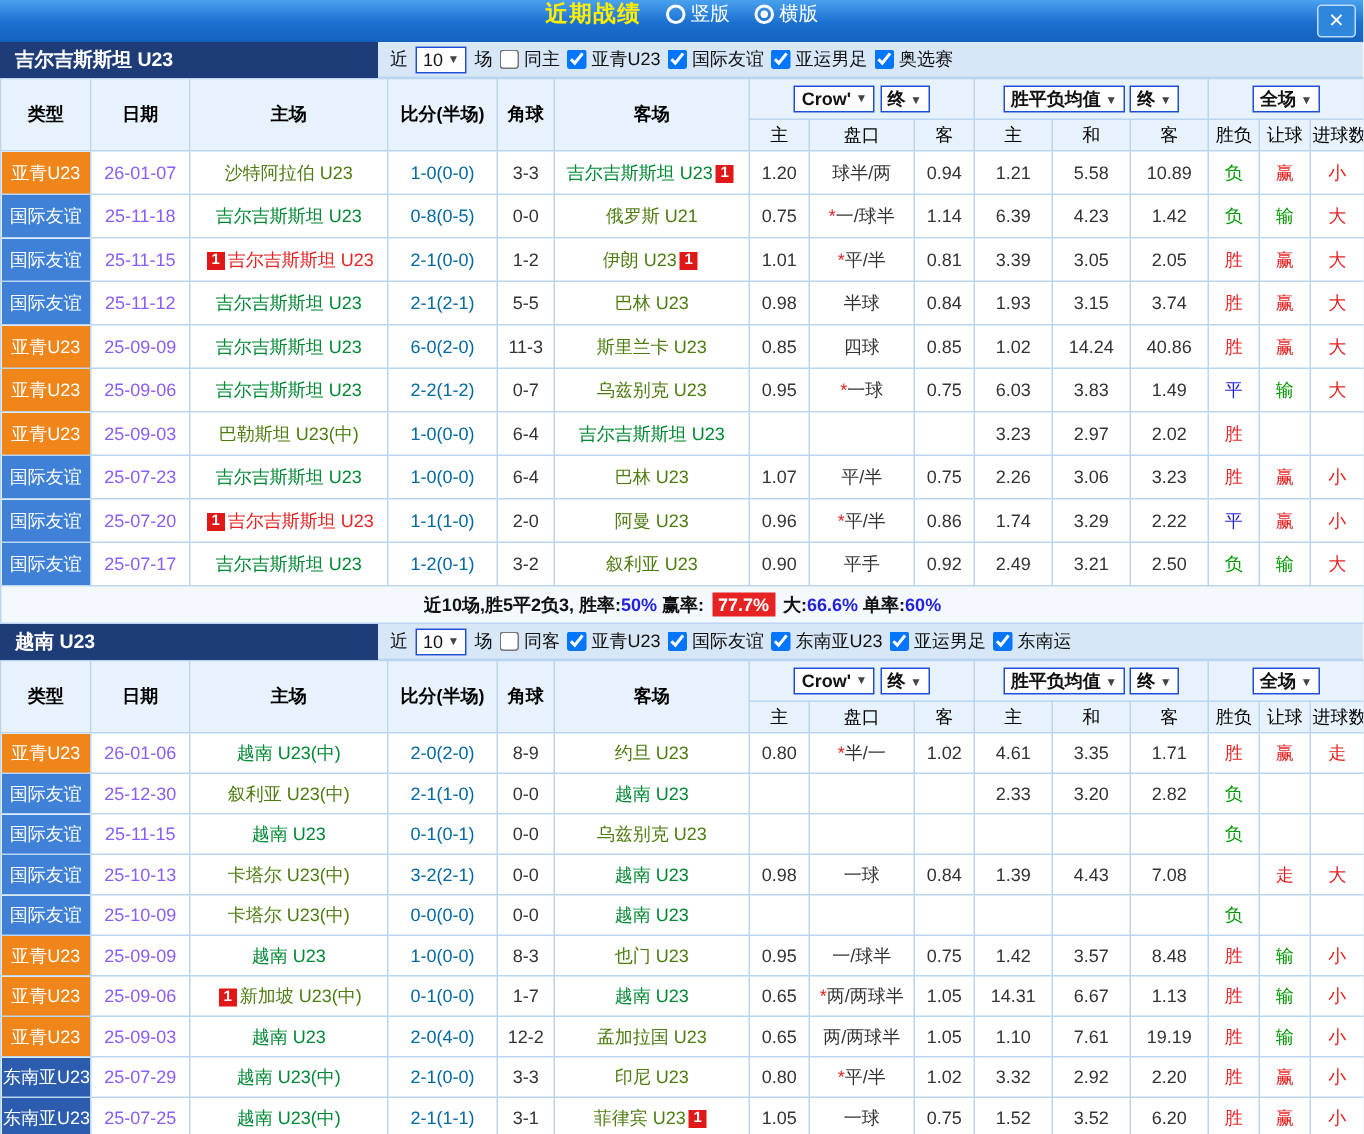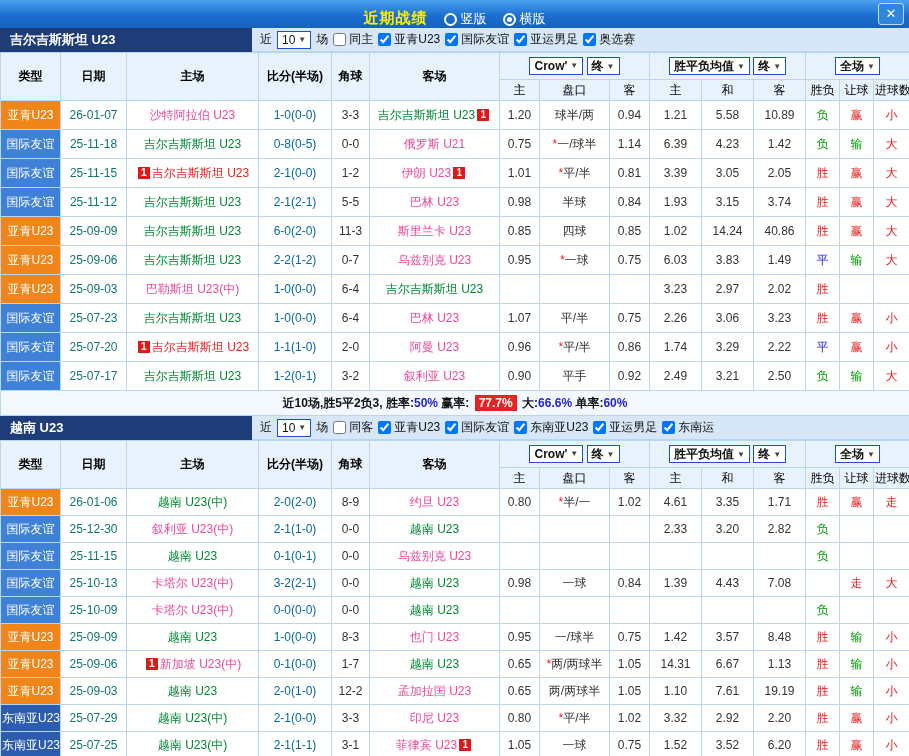--- a/index.html
+++ b/index.html
@@ -1,21 +1,21 @@
 <!DOCTYPE html>
 <html><head>
 <meta charset="utf-8">
 <style>
   *{margin:0;padding:0;box-sizing:border-box}
   html,body{width:909px;height:756px;overflow:hidden;background:#fff;
     font-family:"Liberation Sans","DejaVu Sans",sans-serif;font-size:12px;color:#222}
 
   
   .topbar{height:28px;background:linear-gradient(#4aa2ee 0%,#1b6fd0 55%,#1462bd 100%);
-    display:flex;align-items:flex-end;justify-content:center;gap:16px;position:relative}
+    display:flex;align-items:flex-start;justify-content:center;gap:16px;position:relative}
   .topbar-title{color:#ffee00;font-weight:bold;font-size:15px;letter-spacing:1px}
   .radio-opt{display:inline-flex;align-items:center;gap:4px;color:#fff;font-size:13px;cursor:pointer}
   .radio{width:13px;height:13px;border:2px solid #fff;border-radius:50%;display:inline-block;position:relative}
   .radio.checked::after{content:"";position:absolute;left:2px;top:2px;width:5px;height:5px;background:#fff;border-radius:50%}
   .close-btn{position:absolute;right:5px;top:3px;width:26px;height:22px;background:#2f86dd;
     border:1px solid #bcdcf8;border-radius:3px;color:#fff;font-size:13px;font-weight:bold;
     text-align:center;line-height:20px;cursor:pointer}
 
   
   .section-bar{height:24px;display:flex}
@@ -35,26 +35,26 @@
   table.grid{width:909px;border-collapse:collapse;table-layout:fixed}
   .grid th,.grid td{border:1px solid #b9d5ef;text-align:center;white-space:nowrap;overflow:hidden;font-size:12px;padding:0 1px}
   .grid thead th{background:#e8f2fc;color:#000}
   .hrow1 th{height:27px;font-weight:bold}
   .hrow2 th{height:21px;font-weight:normal}
   .t1 tbody td{height:29px}
   .t2 tbody td{height:27px}
   td.type-orange{background:#f08519;color:#fff}
   td.type-blue{background:#3f81d6;color:#fff}
   td.type-navy{background:#2b5cad;color:#fff}
-  td.date{color:#0f766e}
+  td.date{color:#8b5cf6}
   td.score{color:#0369a1}
   td.odds{color:#333}
   .t-green{color:#008833}
   .t-red{color:#e62222}
-  .t-black{color:#ec4899}
+  .t-black{color:#4d7c0f}
   .c-red{color:#e62222}
   .c-green{color:#009900}
   .c-blue{color:#2222dd}
   .star{color:#e62222}
   .badge{display:inline-block;width:12px;height:12px;line-height:12px;background:#e01818;
     color:#fff;font-size:10px;font-weight:bold;margin:0 2px;vertical-align:1px;text-align:center}
   tr.summary td{height:25px;background:#f3f9ff;font-weight:bold}
   .sum-plain{color:#111}
   .sum-blue{color:#2222dd}
   .sum-badge{background:#e62222;color:#fff;padding:1px 4px;margin:0 2px}
@@ -528,21 +528,21 @@
         <td class="odds">6.67</td>
         <td class="odds">1.13</td>
         <td class=""><span class="c-red">胜</span></td>
         <td class=""><span class="c-green">输</span></td>
         <td class=""><span class="c-red">小</span></td>
       </tr>
       <tr>
         <td class="type-orange">亚青U23</td>
         <td class="date">25-09-03</td>
         <td class=""><span class="t-green">越南 U23</span></td>
-        <td class="score">2-0(1-0)</td>
+        <td class="score">2-0(4-0)</td>
         <td class="odds">12-2</td>
         <td class=""><span class="t-black">孟加拉国 U23</span></td>
         <td class="odds">0.65</td>
         <td class="odds">两/两球半</td>
         <td class="odds">1.05</td>
         <td class="odds">1.10</td>
         <td class="odds">7.61</td>
         <td class="odds">19.19</td>
         <td class=""><span class="c-red">胜</span></td>
         <td class=""><span class="c-green">输</span></td>

